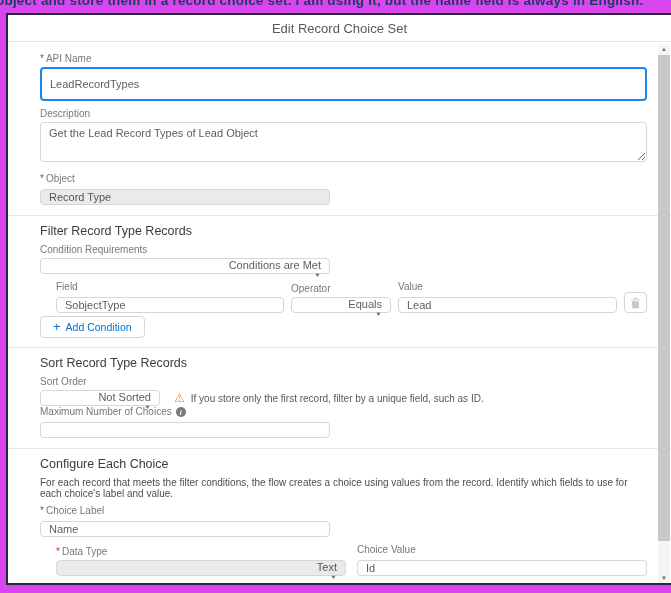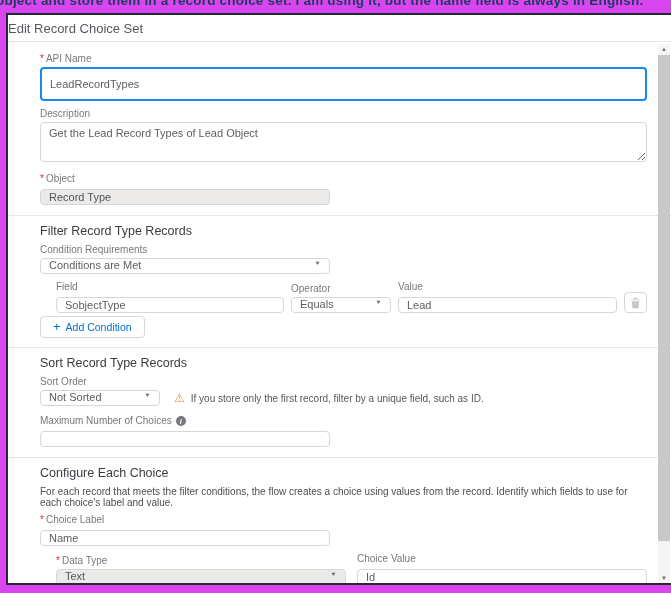--- a/index.html
+++ b/index.html
@@ -8,61 +8,61 @@
 
   
   .bg-text { position:absolute; top:-7px; left:-4px; width:690px; white-space:nowrap;
              font-size:13.5px; font-weight:bold; color:#1f3a5f; letter-spacing:.2px; }
 
   
   .frame { position:absolute; left:6px; top:13px; right:0; bottom:8px;
            border:2px solid #242a33; border-right:none; background:#fff; }
 
   .modal { position:absolute; inset:0; background:#fff; display:flex; flex-direction:column; overflow:hidden; }
-  .modal-header { height:27px; flex:0 0 27px; display:flex; align-items:center; justify-content:flex-start;
+  .modal-header { height:27px; flex:0 0 27px; display:flex; align-items:center; justify-content:center;
                   border-bottom:1px solid #e6e6e6; }
   .modal-title { font-size:13px; color:#55585d; }
 
   .sec { padding:6px 24px 8px 32px; }
   .sec + .sec { border-top:1px solid #e7e7e7; }
   .sec-heading { font-size:12.5px; line-height:15px; font-weight:400; color:#393c40; margin:2px 0 5px; }
   .para { font-size:10px; line-height:11px; color:#4c4e52; margin:0 0 6px; }
 
   .lbl { display:block; font-size:10px; line-height:11px; color:#75787c; margin-bottom:3px; }
   .req { color:#c23934; margin-right:2px; }
 
   .input, .select, .textarea {
       width:100%; height:16px; font-size:11px; color:#5b5e63; padding:0 8px;
       border:1px solid #d8d6d3; border-radius:4px; background:#fff;
       font-family:"Liberation Sans", sans-serif; outline:none; }
   .textarea { height:40px; padding:4px 8px; resize:both; line-height:12px; }
   .input-focused { height:34px; border:2px solid #1589ee; }
   .disabled { background:#eceae8; color:#52555a; }
 
-  .select { display:flex; align-items:flex-start; justify-content:space-between; cursor:pointer; }
+  .select { display:flex; align-items:flex-end; justify-content:space-between; cursor:pointer;flex-direction:column; }
   .chev { font-size:7px; color:#6f7276; transform:scaleY(.8); margin-left:6px; }
 
   .field { margin-bottom:7px; }
   .w290 { width:290px; }
   .w120 { width:120px; }
 
   .row { display:flex; gap:7px; align-items:flex-end;margin-left:16px; }
   .col-field { flex:0 0 228px; }
   .col-op { flex:0 0 100px; }
   .col-grow { flex:1 1 auto; }
 
   .trash-btn { flex:0 0 23px; height:21px; border:1px solid #d8d6d3; border-radius:4px;
                background:#fff; display:flex; align-items:center; justify-content:center; cursor:pointer; }
 
   .btn-add { display:inline-flex; align-items:center; gap:5px; height:22px; padding:0 12px;
              margin:3px 0 1px; border:1px solid #d8d6d3; border-radius:4px; background:#fff;
              color:#0070d2; font-size:10.5px; cursor:pointer; }
   .plus { font-size:13px; line-height:10px; }
 
-  .sort-row { display:flex; align-items:center; gap:14px; margin-bottom:9px; }
+  .sort-row { display:flex; align-items:center; gap:14px; }
   .warn-wrap { display:flex; align-items:center; gap:6px; }
   .warn-icon { color:#e98b2d; font-size:12px; line-height:12px; }
   .warn-text { font-size:10px; color:#55585d; }
 
   .info-icon { display:inline-flex; align-items:center; justify-content:center; vertical-align:middle;
                width:10px; height:10px; margin-left:4px; border-radius:50%;
                background:#77797d; color:#fff; font-size:7px; font-style:italic; font-weight:bold; }
 
   
   .scrollbar { position:absolute; top:44px; bottom:10px; right:1px; width:12px; background:#f5f5f5; }

